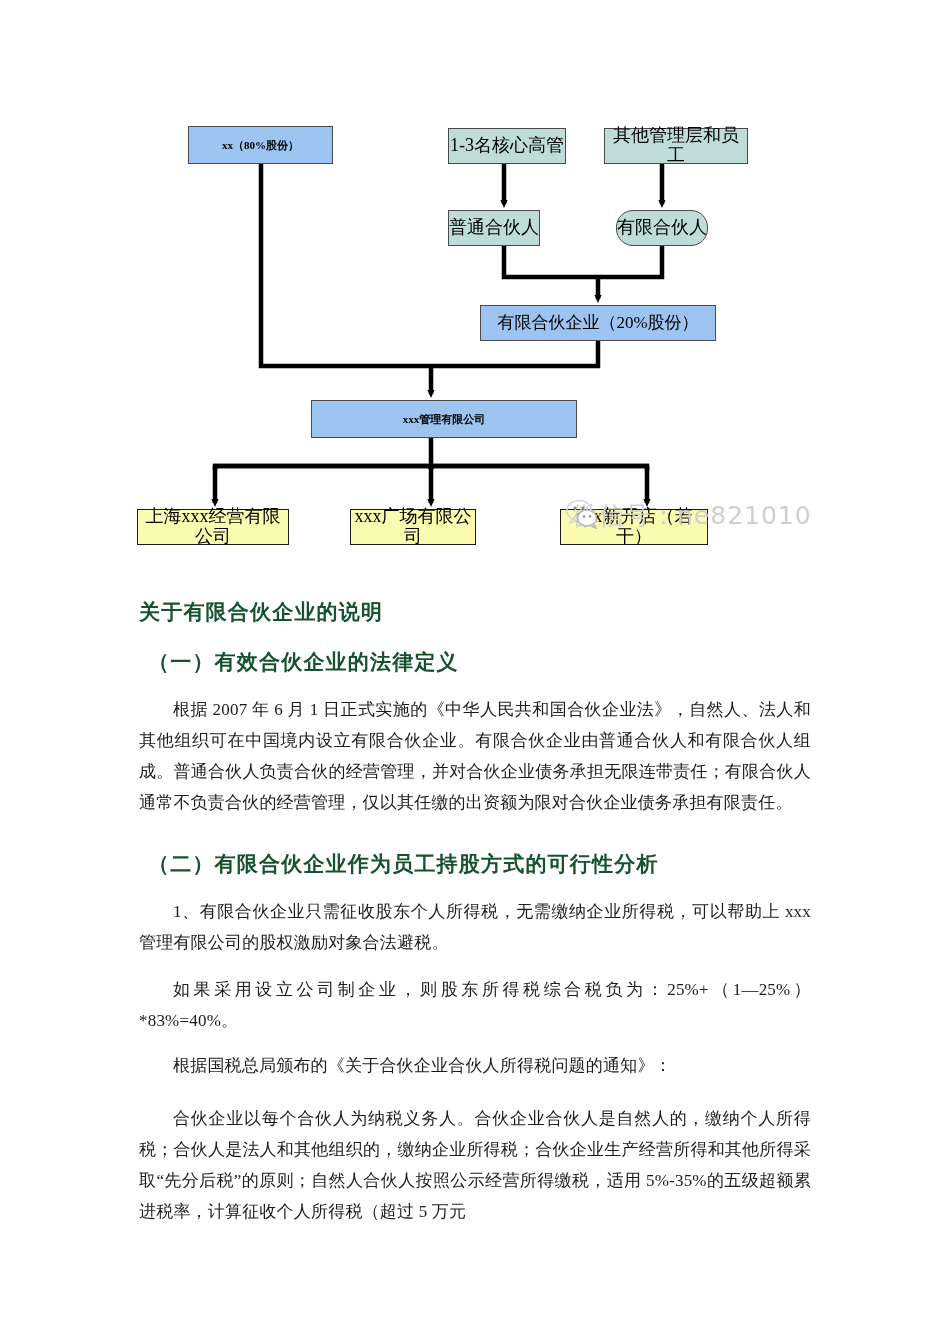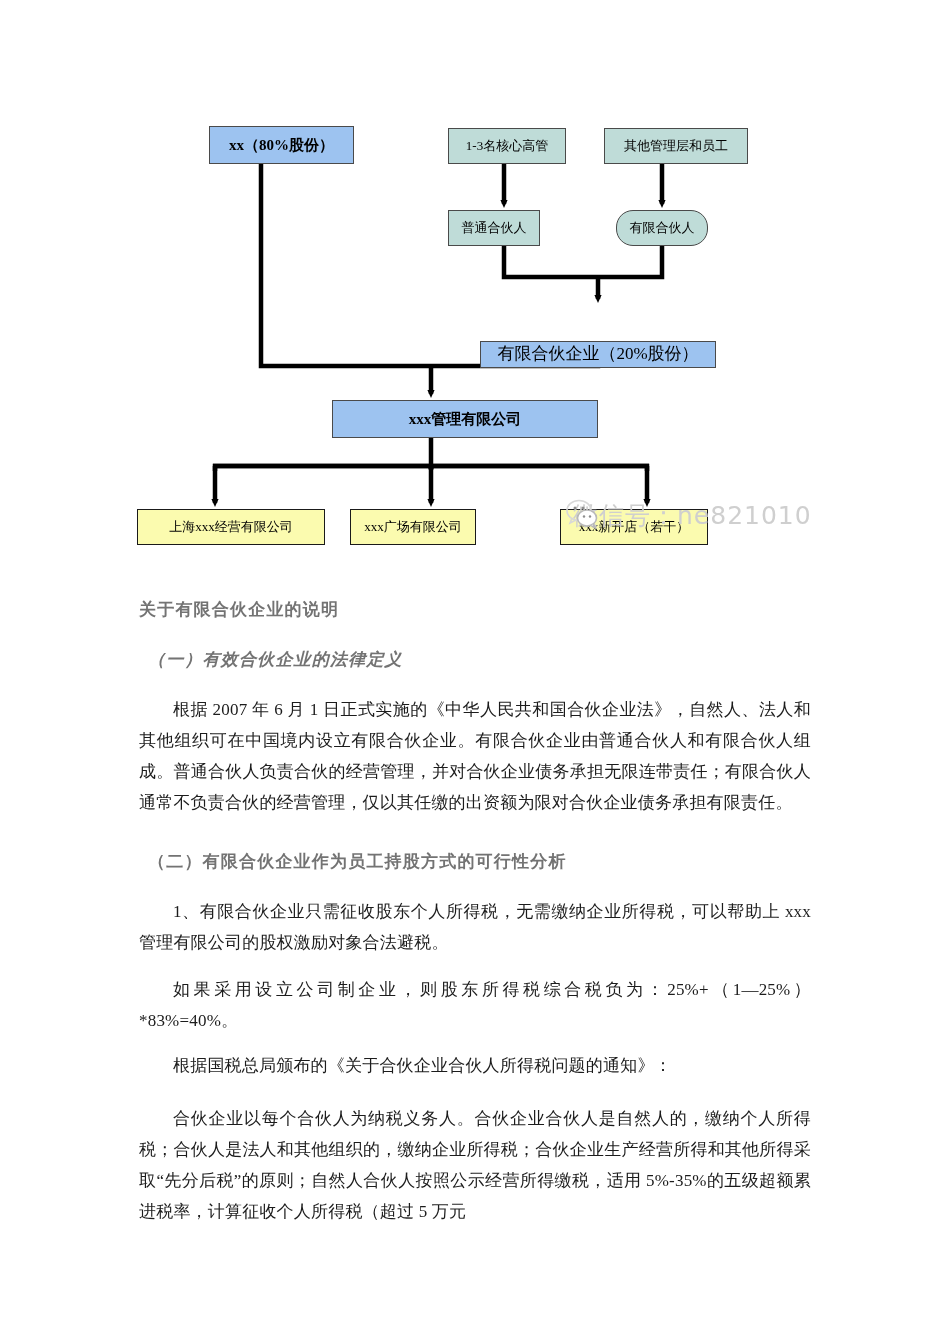--- a/index.html
+++ b/index.html
@@ -49,42 +49,41 @@
     background: #bfdcd8;
     border-color: #4a4a4a;
   }
   .node-yellow {
     background: #fbfbaf;
     border-color: #1a1a1a;
     border-width: 1.5px;
   }
   .lbl-sm {
     font-family: "Liberation Serif", "DejaVu Serif", serif;
-    font-size: 13px;
+    font-size: 18px;
   }
   .lbl-md {
     font-family: "Liberation Serif", "DejaVu Serif", serif;
-    font-size: 15px;
+    font-size: 11px;
     font-weight: bold;
-    margin-left: 21px;
   }
   .lbl-lg {
     font-family: "Liberation Serif", "DejaVu Serif", serif;
     font-size: 17px;
   }
 
   
   #n-owner      { left: 188px; top: 126px; width: 145px; height: 38px; }
   #n-exec       { left: 448px; top: 128px; width: 118px; height: 36px; }
   #n-staff      { left: 604px; top: 128px; width: 144px; height: 36px; align-items: center; }
   #n-gp         { left: 448px; top: 210px; width: 92px;  height: 36px; }
   #n-lp         { left: 616px; top: 210px; width: 92px;  height: 36px; border-radius: 17px; }
-  #n-lpe        { left: 480px; top: 305px; width: 236px; height: 27px; margin-top: 36px; }
+  #n-lpe        { left: 480px; top: 305px; width: 236px; height: 36px; }
   #n-mgmt       { left: 311px; top: 400px; width: 266px; height: 38px; }
-  #n-sub1       { left: 137px; top: 509px; width: 188px; height: 36px; text-align: center; }
+  #n-sub1       { left: 137px; top: 509px; width: 152px; height: 36px; text-align: center; }
   #n-sub2       { left: 350px; top: 509px; width: 126px; height: 36px; }
   #n-sub3       { left: 560px; top: 509px; width: 148px; height: 36px; }
 
   
   #watermark {
     position: absolute;
     left: 566px;
     top: 499px;
     z-index: 6;
     display: flex;
@@ -106,24 +105,24 @@
     left: 0;
     top: 570px;
     width: 950px;
   }
   .block {
     position: absolute;
     width: 672px;
     left: 139px;
   }
   .heading {
-    color: #737373;
+    color: #14532d;
     font-family: "Liberation Serif", "DejaVu Serif", serif;
     font-weight: bold;
-    font-size: 17px;
+    font-size: 21px;
     letter-spacing: 1.2px;
   }
   .para {
     font-family: "Liberation Serif", "DejaVu Serif", serif;
     font-size: 17px;
     line-height: 31px;
     color: #1c1c1c;
     text-align: justify;
     letter-spacing: 0.2px;
   }
@@ -216,21 +215,21 @@
     </span>
     <span class="wm-text">微信号：ne821010</span>
   </div>
 
 </div>
 
 <div id="doc">
 
   <div class="block heading" style="top: 28px;">关于有限合伙企业的说明</div>
 
-  <div class="block heading" style="top: 78px; left: 148px; font-style: italic;">（一）有效合伙企业的法律定义</div>
+  <div class="block heading" style="top: 78px; left: 148px;">（一）有效合伙企业的法律定义</div>
 
   <div class="block para indent" style="top: 124px;">根据 2007 年 6 月 1 日正式实施的《中华人民共和国合伙企业法》，自然人、法人和其他组织可在中国境内设立有限合伙企业。有限合伙企业由普通合伙人和有限合伙人组成。普通合伙人负责合伙的经营管理，并对合伙企业债务承担无限连带责任；有限合伙人通常不负责合伙的经营管理，仅以其任缴的出资额为限对合伙企业债务承担有限责任。</div>
 
   <div class="block heading" style="top: 280px; left: 148px;">（二）有限合伙企业作为员工持股方式的可行性分析</div>
 
   <div class="block para indent" style="top: 326px;">1、有限合伙企业只需征收股东个人所得税，无需缴纳企业所得税，可以帮助上 xxx 管理有限公司的股权激励对象合法避税。</div>
 
   <div class="block para indent" style="top: 404px;">如果采用设立公司制企业，则股东所得税综合税负为：25%+（1—25%）*83%=40%。</div>
 
   <div class="block para indent" style="top: 480px;">根据国税总局颁布的《关于合伙企业合伙人所得税问题的通知》：</div>

